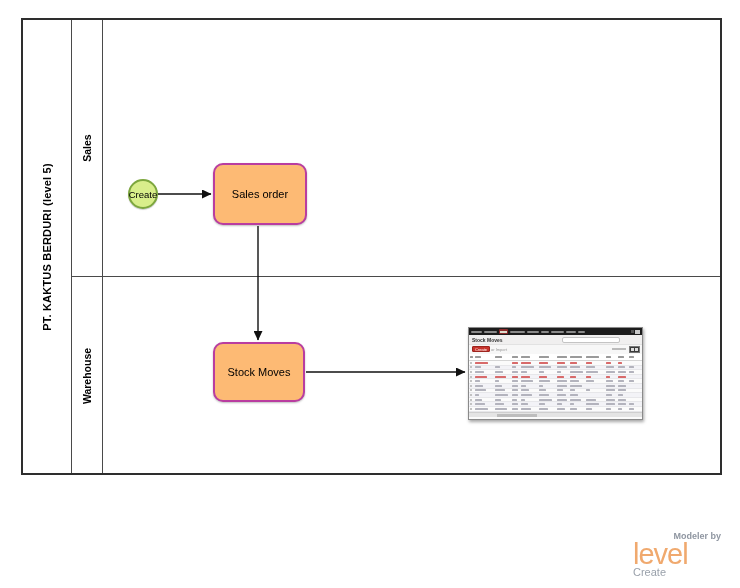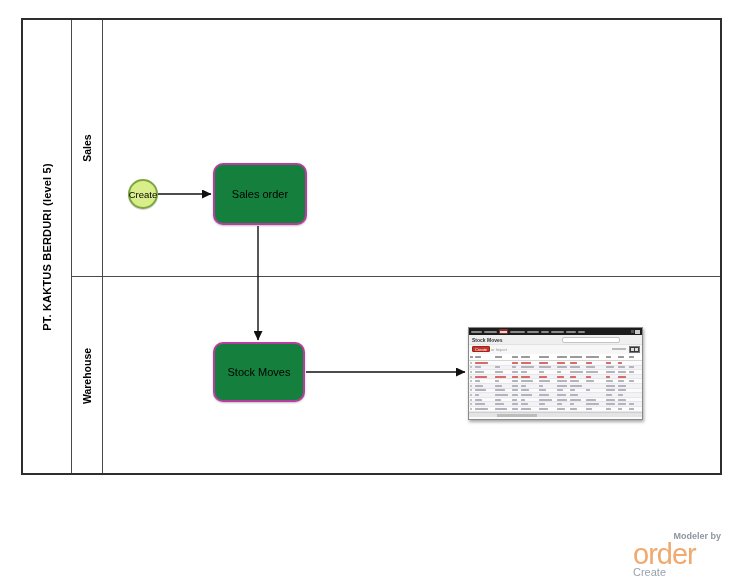--- a/index.html
+++ b/index.html
@@ -13,21 +13,21 @@
   .lane-label-col{position:absolute;left:49px;top:0;width:31px;height:100%;border-right:1.5px solid #4a4a4a;}
   .lane-divider{position:absolute;left:49px;top:256px;right:0;height:0;border-top:1.5px solid #4a4a4a;}
   .vtext{position:absolute;left:50%;top:50%;transform:translate(-50%,-50%) rotate(-90deg);white-space:nowrap;font-weight:bold;}
   .pool-title-col .vtext{font-size:11px;letter-spacing:.2px;}
   .lane-label{position:absolute;left:0;width:100%;}
   .lane-label .vtext{font-size:10.5px;}
   .lane-label.sales{top:0;height:256px;}
   .lane-label.warehouse{top:256px;height:199px;}
 
   
-  .task{position:absolute;border:2px solid #b93da0;border-radius:10px;background:#15803d;
+  .task{position:absolute;border:2px solid #b93da0;border-radius:10px;background:#fdba74;
         display:flex;align-items:center;justify-content:center;font-size:11px;color:#000;
         box-shadow:0 1px 2px rgba(0,0,0,.25);}
   .task.sales-order{left:213px;top:163px;width:94px;height:62px;}
   .task.stock-moves{left:213px;top:342px;width:92px;height:60px;}
   .start-event{position:absolute;left:128px;top:179px;width:30px;height:30px;border-radius:50%;
         background:#d9ee8b;border:2px solid #7da73e;display:flex;align-items:center;justify-content:center;
         font-size:9.5px;color:#000;box-shadow:0 1px 1px rgba(0,0,0,.2);}
   svg.flows{position:absolute;left:0;top:0;pointer-events:none;}
 
   
@@ -583,17 +583,17 @@
           </span>
         </div>
       </div>
     <div class="footer">
       <span class="thumb"></span>
     </div>
   </div>
 
   <div class="watermark">
     <div class="wm-powered">Modeler by</div>
-    <div class="wm-logo">order</div>
+    <div class="wm-logo">level</div>
     <div class="wm-modeler">Create</div>
   </div>
 
 </div>
 
 </body></html>

